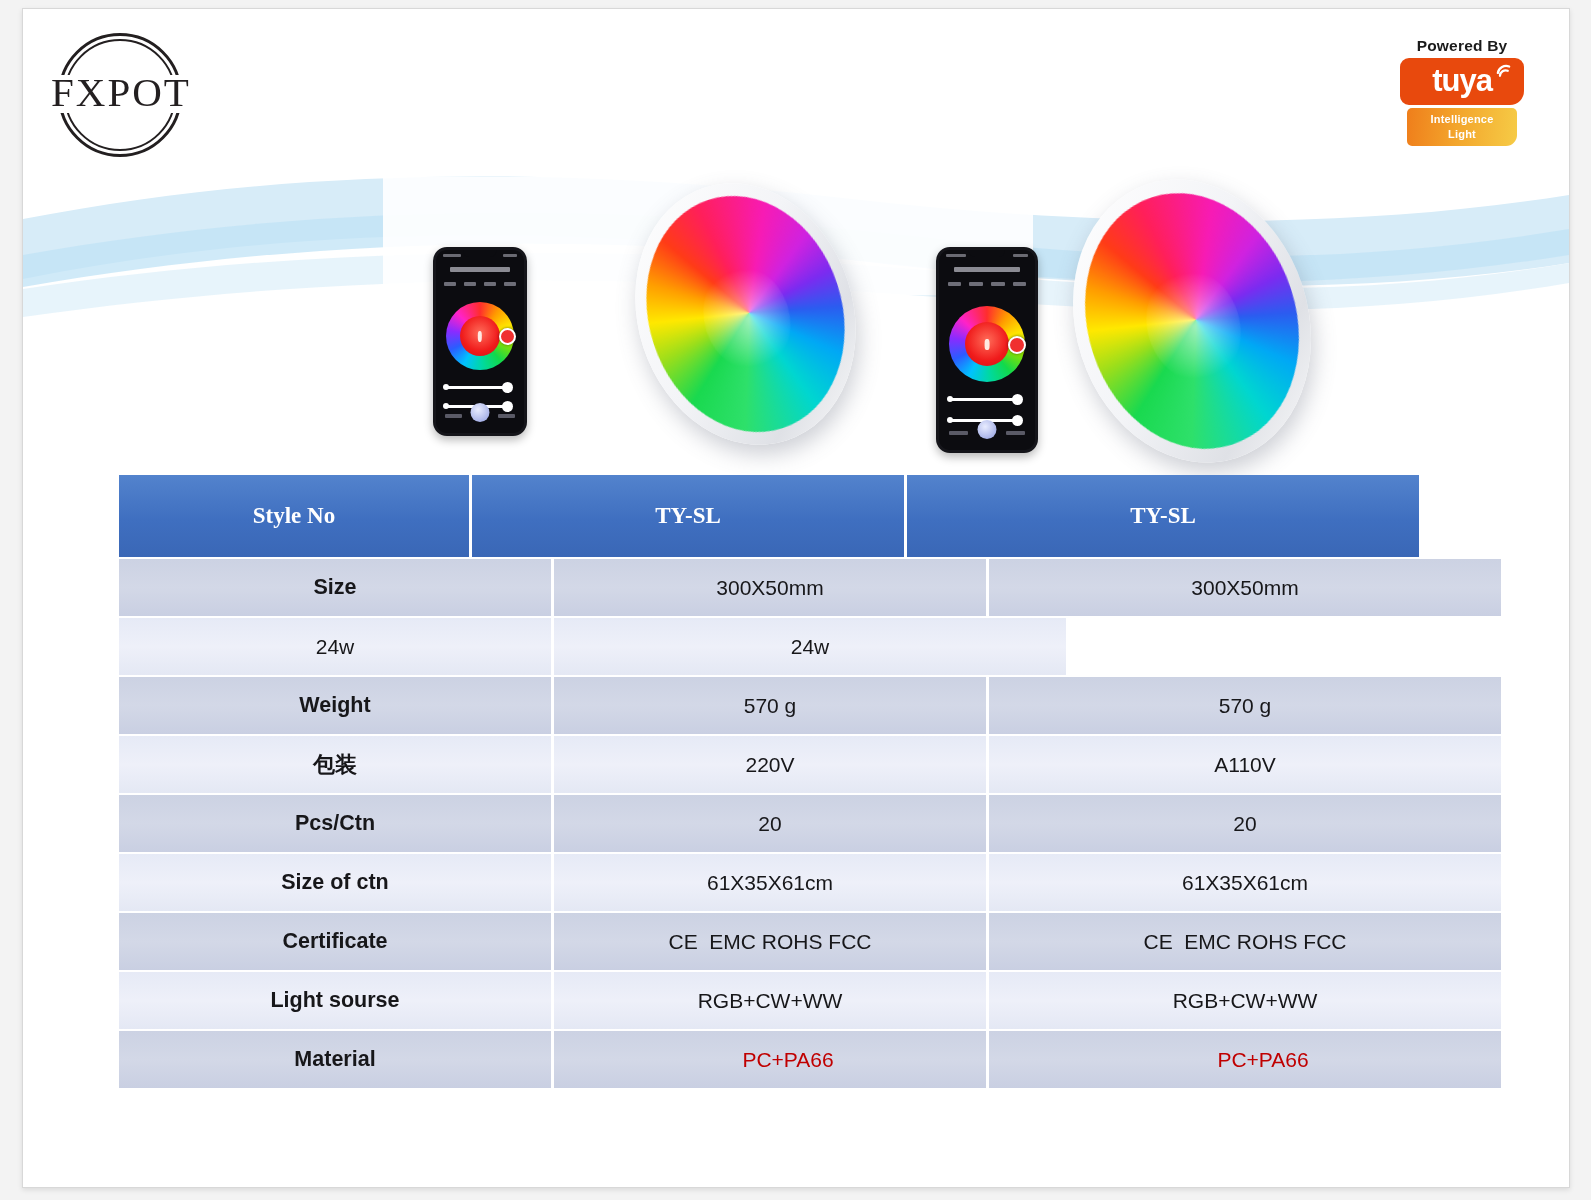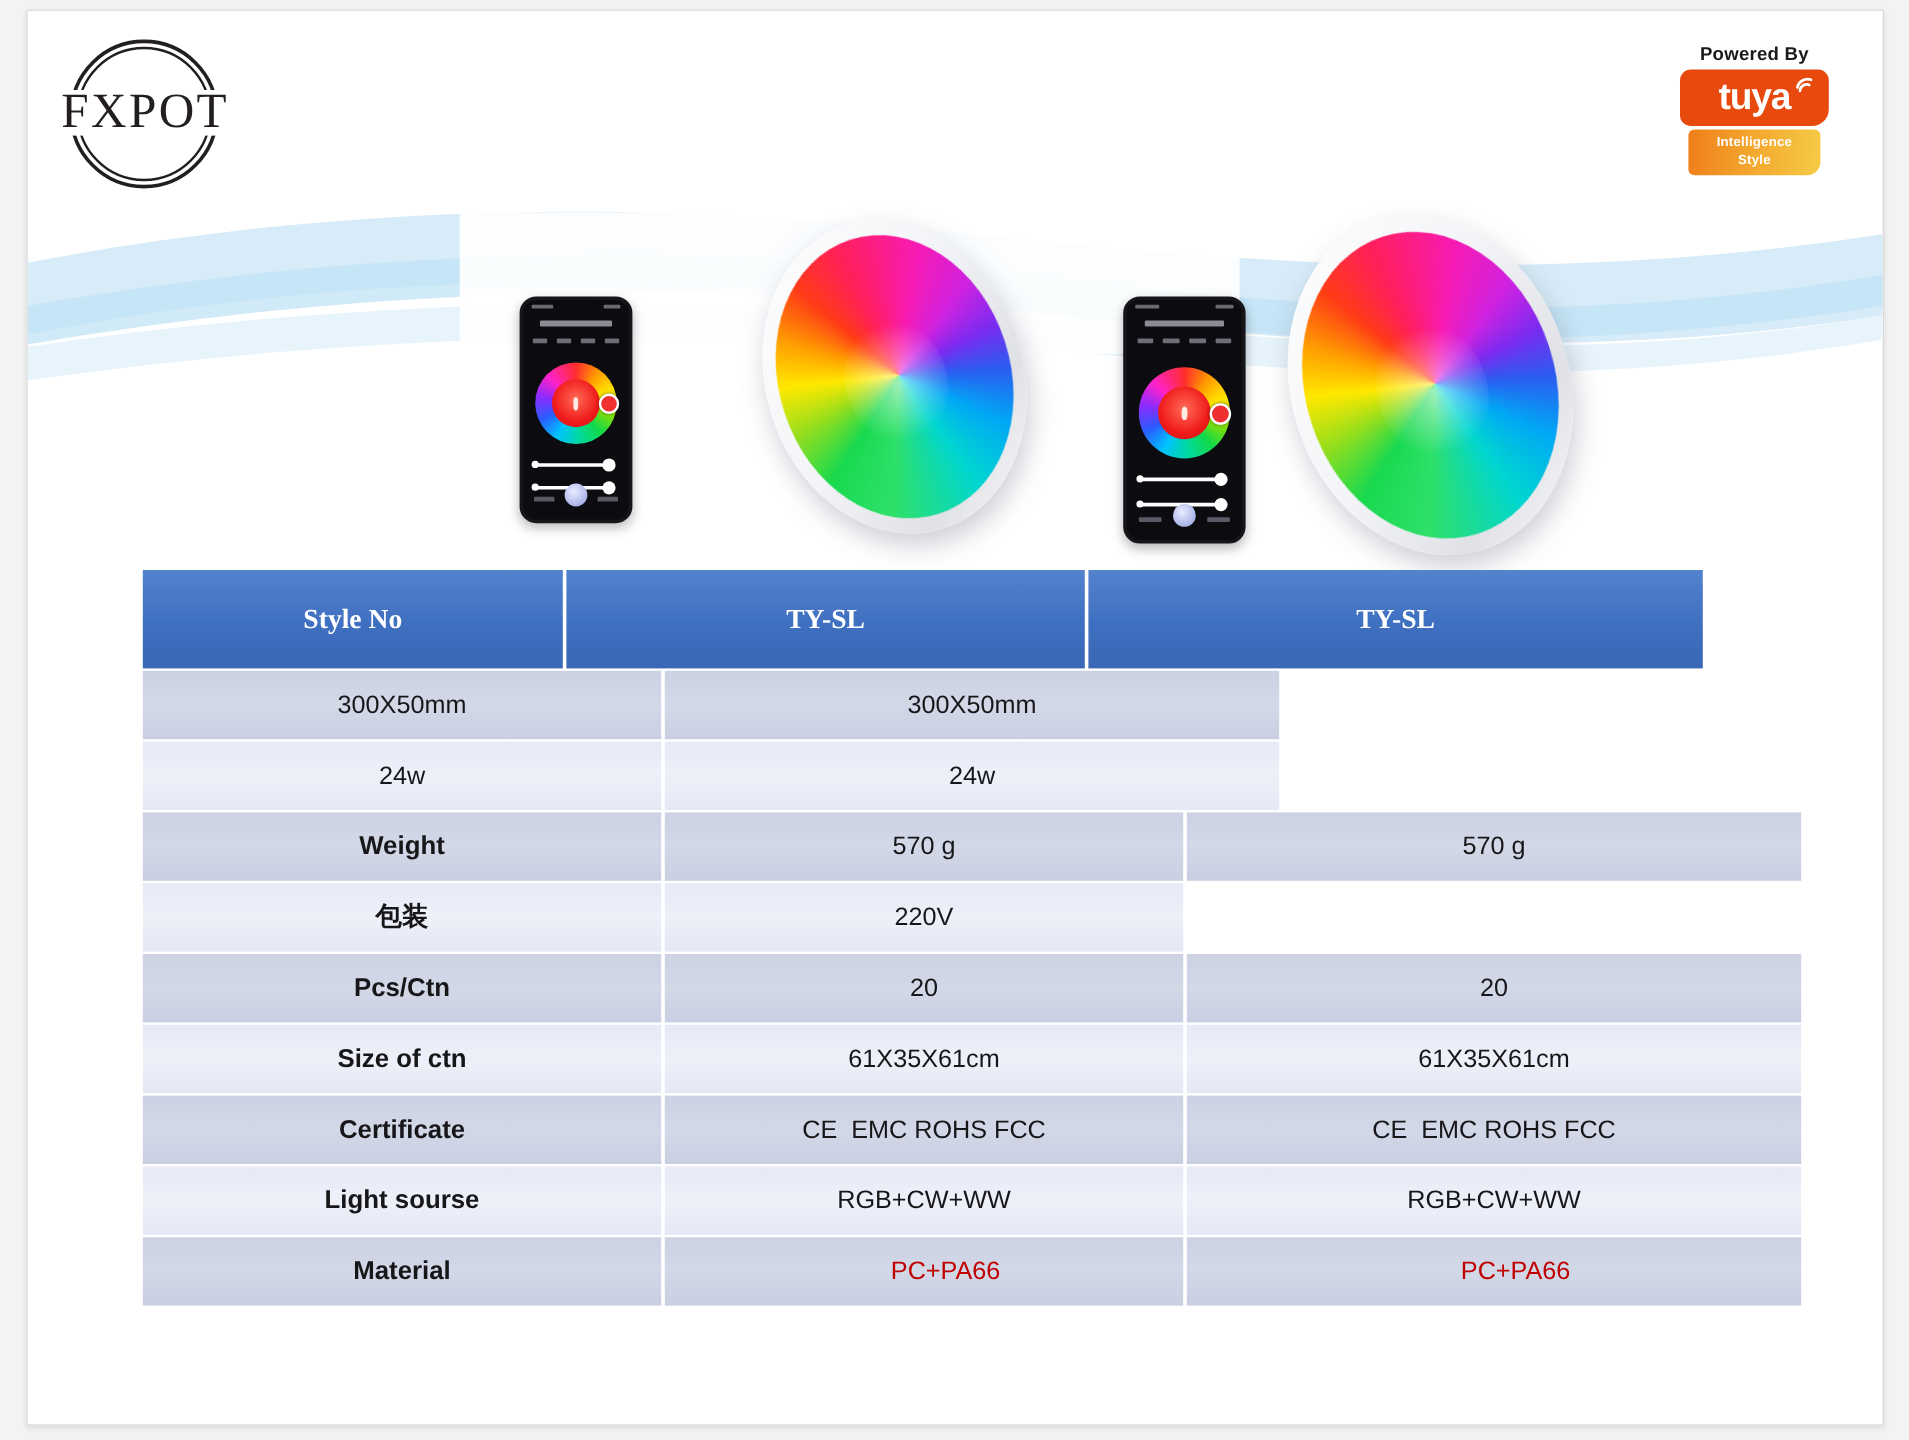--- a/index.html
+++ b/index.html
@@ -357,21 +357,21 @@
       <div class="tuya-powered">Powered By</div>
       <div class="tuya-box">
         <div class="tuya-word">tuya</div>
         <svg class="tuya-wifi" viewBox="0 0 24 24">
           <path d="M4 14 A12 12 0 0 1 20 5" stroke="#ffffff" stroke-width="3.2" fill="none" stroke-linecap="round"></path>
           <path d="M7 18 A8 8 0 0 1 18 11" stroke="#ffffff" stroke-width="3.2" fill="none" stroke-linecap="round"></path>
         </svg>
       </div>
       <div class="tuya-intel">
         <div>Intelligence</div>
-        <div>Style</div>
+        <div>Light</div>
       </div>
     </div>
 
     <div class="phone" style="left:410px; top:238px; width:88px; height:183px;">
       <div class="notch"></div>
       <div class="ph-status">
         <div class="ph-bar" style="width:18px;"></div>
         <div class="ph-bar" style="width:14px;"></div>
       </div>
       <div class="ph-title"></div>
@@ -442,38 +442,40 @@
 
     <div class="table">
 
       <div class="trow thead">
         <span class="tcell c-label">Style No</span>
         <span class="tcell c-v1">TY-SL</span>
         <span class="tcell c-v2">TY-SL</span>
       </div>
 
       <div class="trow row-a">
+        <span class="tcell c-label">Size</span>
         <span class="tcell c-v1">300X50mm</span>
         <span class="tcell c-v2">300X50mm</span>
       </div>
 
       <div class="trow row-b">
         <span class="tcell c-v1">24w</span>
         <span class="tcell c-v2">24w</span>
       </div>
 
       <div class="trow row-a">
         <span class="tcell c-label">Weight</span>
         <span class="tcell c-v1">570 g</span>
         <span class="tcell c-v2">570 g</span>
       </div>
 
       <div class="trow row-b">
         <span class="tcell c-label label-cjk">包装</span>
         <span class="tcell c-v1">220V</span>
+        <span class="tcell c-v2">A110V</span>
       </div>
 
       <div class="trow row-a">
         <span class="tcell c-label">Pcs/Ctn</span>
         <span class="tcell c-v1">20</span>
         <span class="tcell c-v2">20</span>
       </div>
 
       <div class="trow row-b">
         <span class="tcell c-label">Size of ctn</span>

